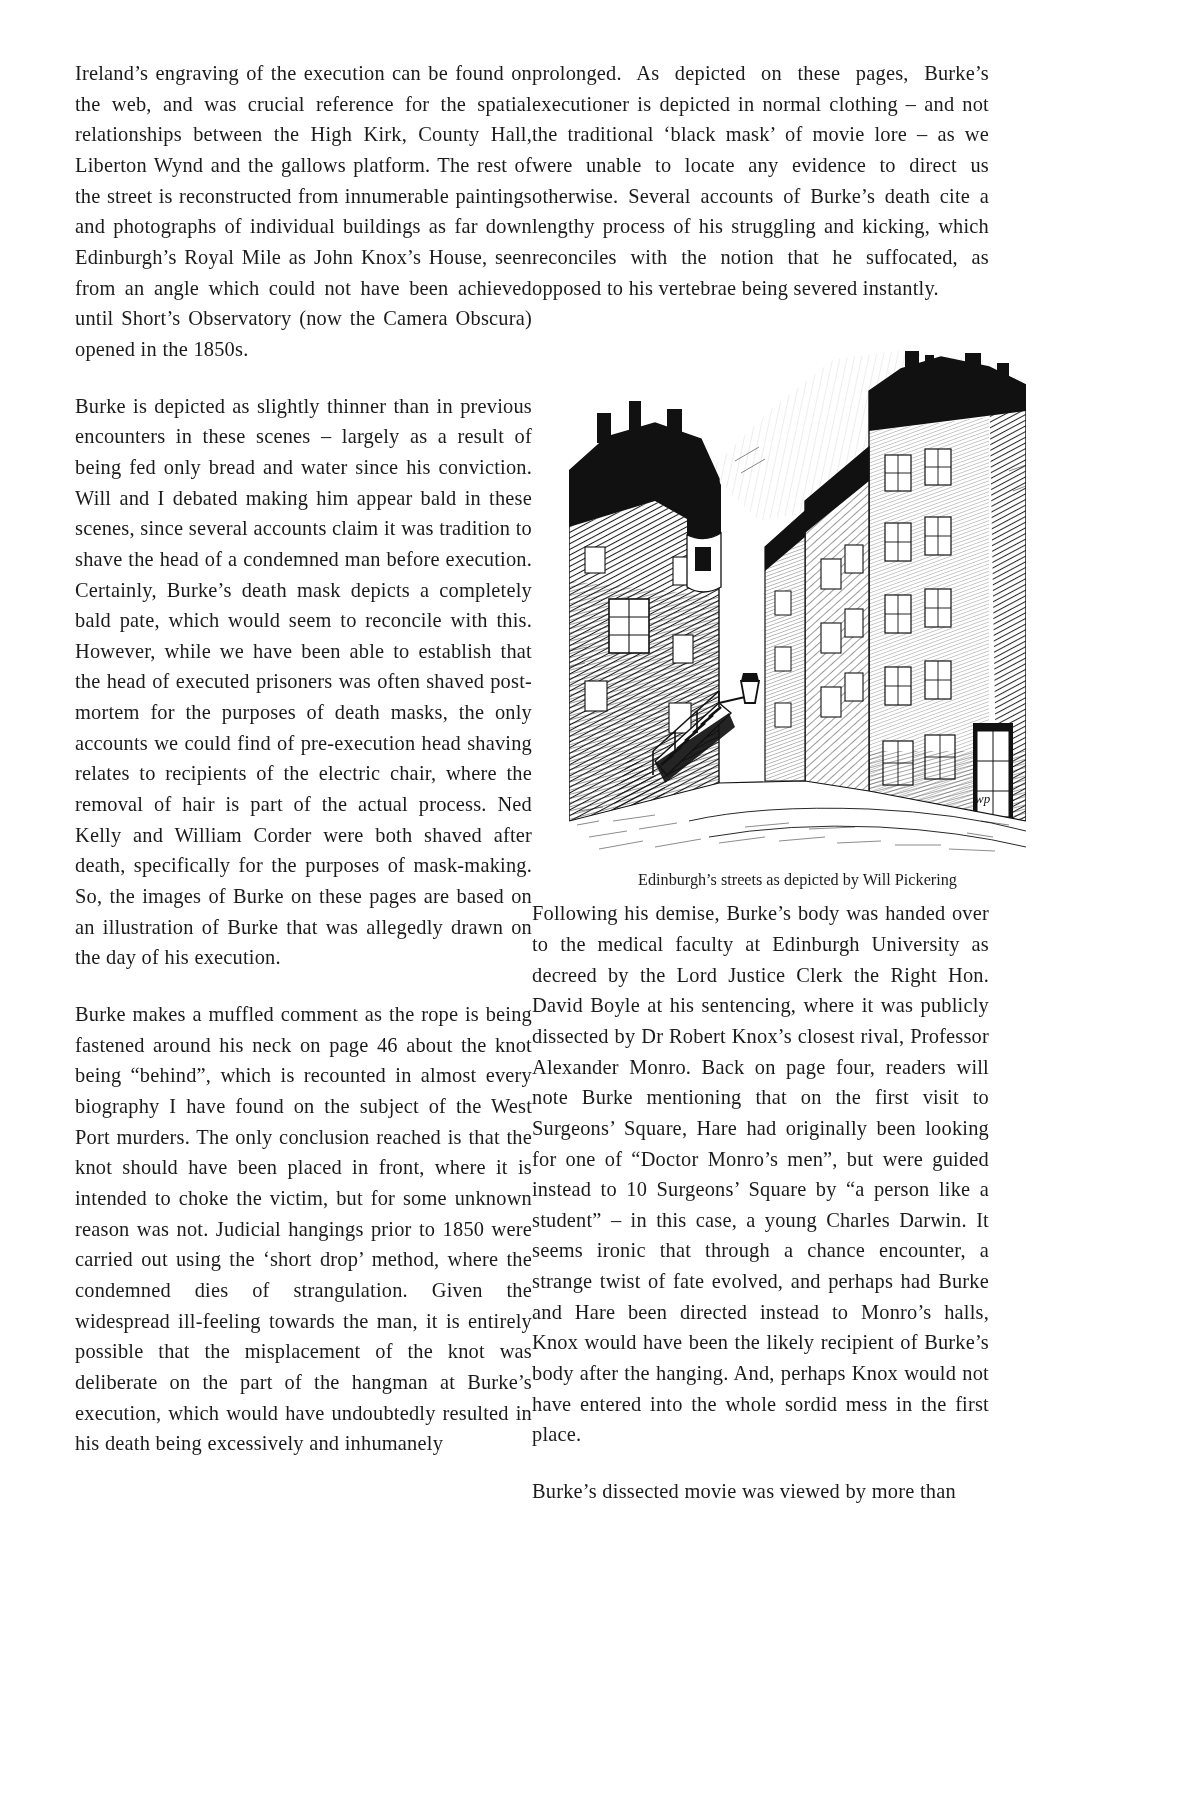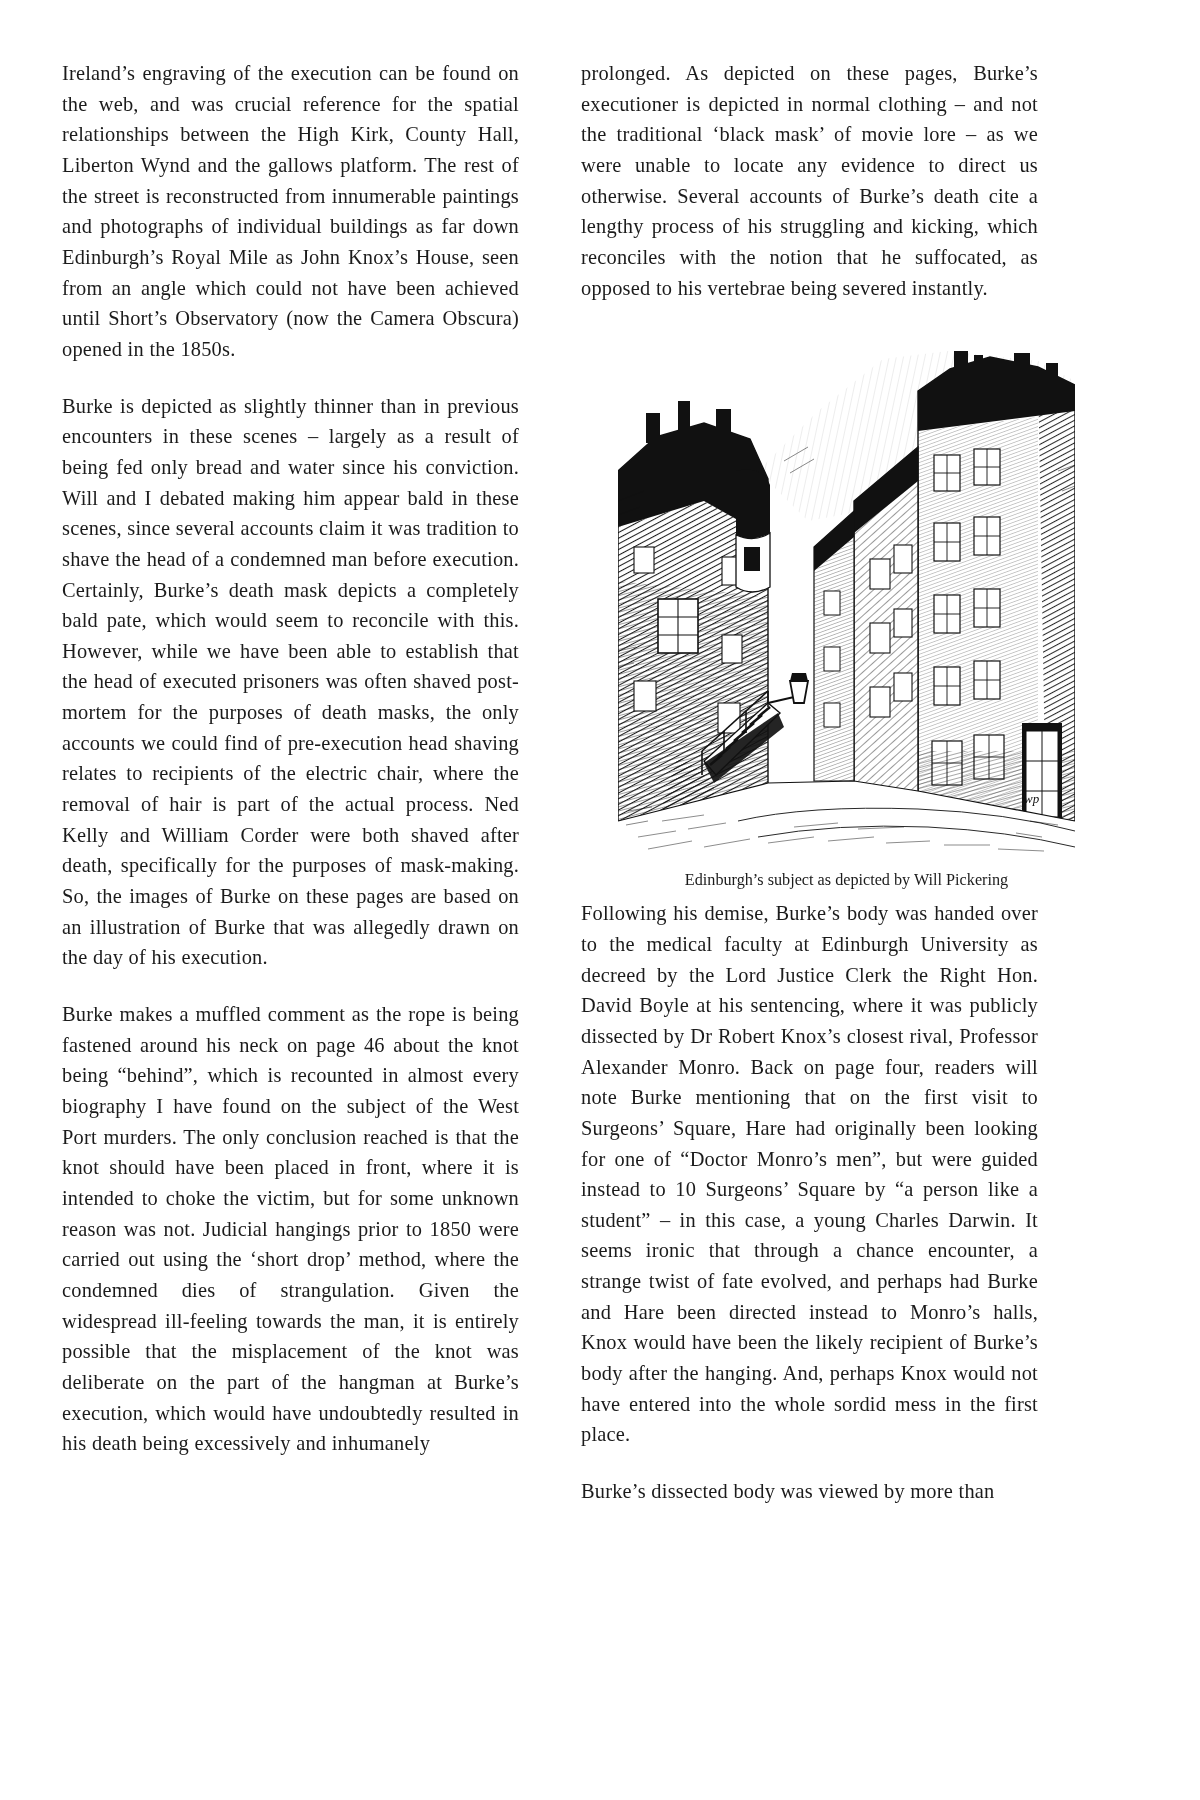--- a/index.html
+++ b/index.html
@@ -12,26 +12,25 @@
     width: 1200px;
     height: 1800px;
     background: #ffffff;
     font-family: "Liberation Serif", "DejaVu Serif", serif;
     color: #1b1b1b;
     overflow: hidden;
     box-sizing: border-box;
   }
   .columns {
     position: absolute;
-    left: 62px;
+    left: 75px;
     top: 58px;
     width: 1076px;
     height: 1690px;
     display: flex;
-    gap: 62px;
   }
   .col {
     width: 457px;
     display: flex;
     flex-direction: column;
   }
   p.body {
     margin: 0 0 26px 0;
     font-size: 20.4px;
     line-height: 30.65px;
@@ -279,21 +278,21 @@
               <line x1="0" y1="316" x2="16" y2="312"></line>
               <line x1="440" y1="120" x2="457" y2="114"></line>
               <line x1="444" y1="140" x2="457" y2="135"></line>
               <line x1="166" y1="110" x2="190" y2="96"></line>
               <line x1="172" y1="122" x2="196" y2="108"></line>
             </g>
 
             <text x="406" y="452" font-family="Liberation Serif, serif" font-size="13" font-style="italic" fill="#111">wp</text>
           </g>
         </svg>
-        <figcaption class="figure-caption">Edinburgh’s subject as depicted by Will Pickering</figcaption>
+        <figcaption class="figure-caption">Edinburgh’s streets as depicted by Will Pickering</figcaption>
       </figure>
 
       <p class="body">Following his demise, Burke’s body was handed over to the medical faculty at Edinburgh University as decreed by the Lord Justice Clerk the Right Hon. David Boyle at his sentencing, where it was publicly dissected by Dr Robert Knox’s closest rival, Professor Alexander Monro. Back on page four, readers will note Burke mentioning that on the first visit to Surgeons’ Square, Hare had originally been looking for one of “Doctor Monro’s men”, but were guided instead to 10 Surgeons’ Square by “a person like a student” – in this case, a young Charles Darwin. It seems ironic that through a chance encounter, a strange twist of fate evolved, and perhaps had Burke and Hare been directed instead to Monro’s halls, Knox would have been the likely recipient of Burke’s body after the hanging. And, perhaps Knox would not have entered into the whole sordid mess in the first place.</p>
-      <p class="body">Burke’s dissected body was viewed by more than</p>
+      <p class="body">Burke’s dissected movie was viewed by more than</p>
     </div>
 
   </div>
 </div>
 
 </body></html>

